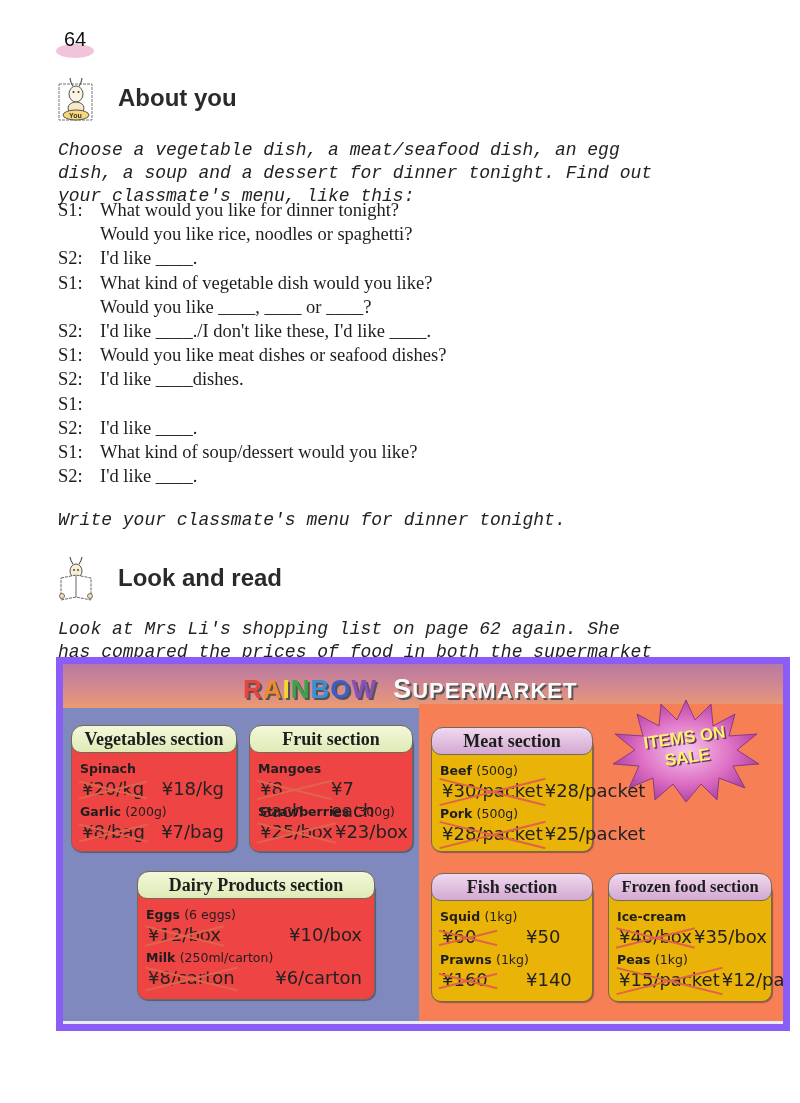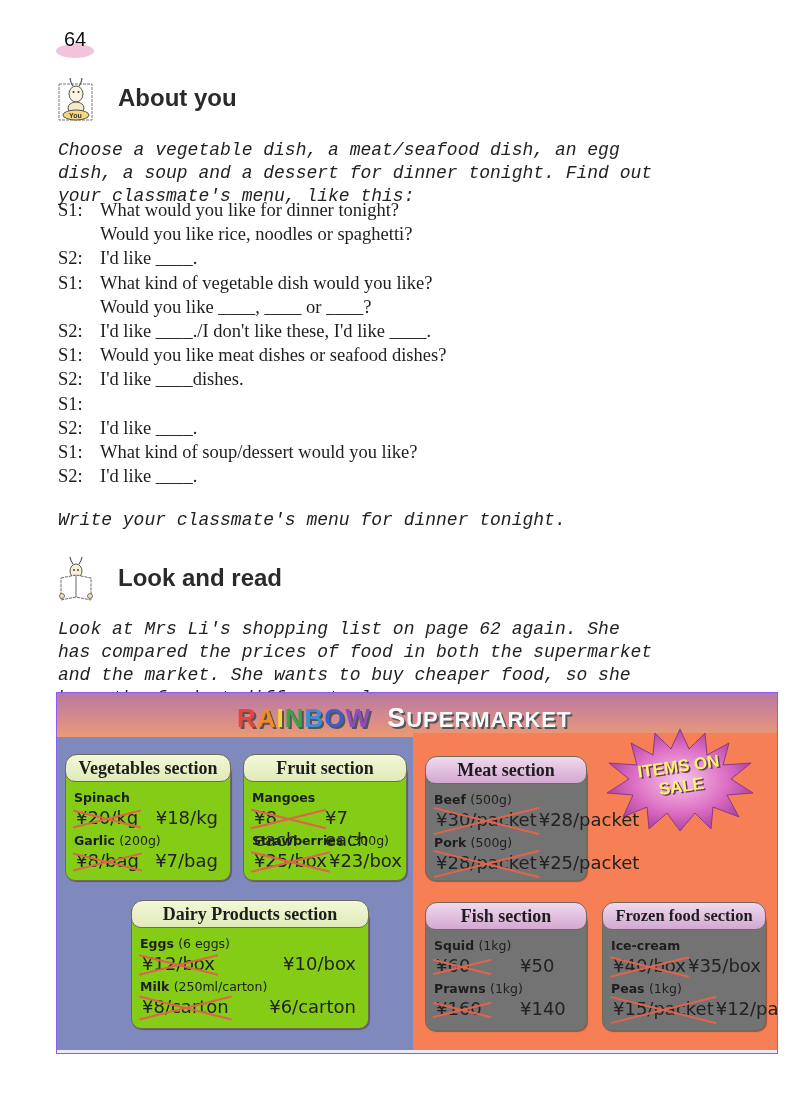--- a/index.html
+++ b/index.html
@@ -33,22 +33,22 @@
   .dialogue {
     position: absolute; left: 58px; top: 198px; width: 560px;
     font-family: "Liberation Serif", serif; font-size: 18.5px; line-height: 24.2px; color: #1e1e1e;
   }
   .dialogue .line { display: flex; }
   .dialogue .spk { width: 42px; flex: none; }
   .dialogue .txt { white-space: pre; }
 
   
   .store {
-    position: absolute; left: 56px; top: 692px; width: 720px; height: 360px;
-    border: 1px solid #8b5cf6; overflow: hidden;
+    position: absolute; left: 56px; top: 657px; width: 720px; height: 360px;
+    border: 7px solid #8b5cf6; overflow: hidden;
   }
   .store .sky {
     position: absolute; left: 0; top: 0; width: 100%; height: 50px;
     background: linear-gradient(180deg, #b879a2 0%, #d98c8a 55%, #f0a06a 100%);
   }
   .store .left-bg {
     position: absolute; left: 0; top: 44px; width: 356px; height: 316px;
     background: #7f89be;
   }
   .store .right-bg {
@@ -73,22 +73,22 @@
   .burst .sale-text {
     position: absolute; left: 0; top: 30px; width: 150px; text-align: center;
     font-family: "Liberation Sans", sans-serif; font-weight: bold; font-size: 17px; line-height: 20px;
     color: #fff36b; text-shadow: 1.5px 1.5px 0 #6a3a6a; transform: rotate(-8deg);
   }
 
   .card {
     position: absolute; border: 1.5px solid #6f6a5a; border-radius: 10px;
     font-family: "DejaVu Sans", sans-serif; box-shadow: 1px 1px 1px rgba(0,0,0,0.35);
   }
-  .card.yellow { background: #84cc16; }
-  .card.white { background: #737373; }
+  .card.yellow { background: #ef4444; }
+  .card.white { background: #eab308; }
   .card .head {
     position: absolute; left: -1px; top: -10px; right: -1px; height: 26px;
     border: 1.5px solid #6f6a5a; border-radius: 12px 12px 10px 10px;
     font-family: "Liberation Serif", serif; font-weight: bold; font-size: 18px; color: #1d1d1d;
     display: flex; align-items: center; justify-content: center; white-space: nowrap;
   }
   .card.yellow .head { background: linear-gradient(180deg, #f3f8d8 0%, #dfeab8 100%); }
   .card.white .head { background: linear-gradient(180deg, #f0d9ef 0%, #d3a8d1 100%); }
   .card .items { position: absolute; left: 8px; right: 8px; top: 24px; }
   .item { margin-bottom: 2px; }

